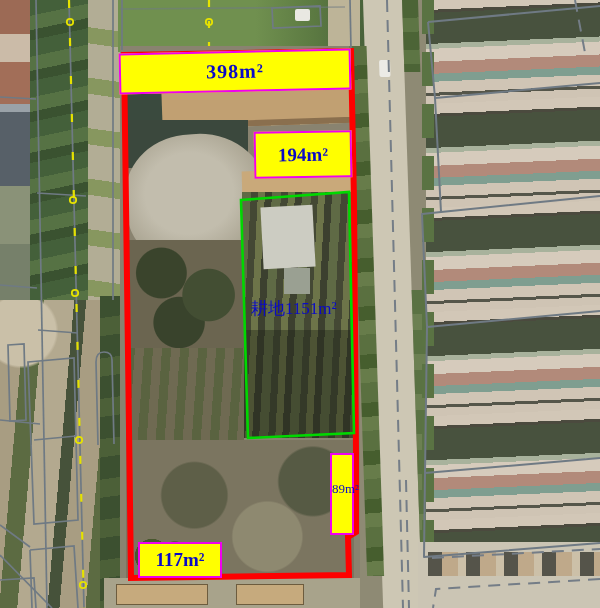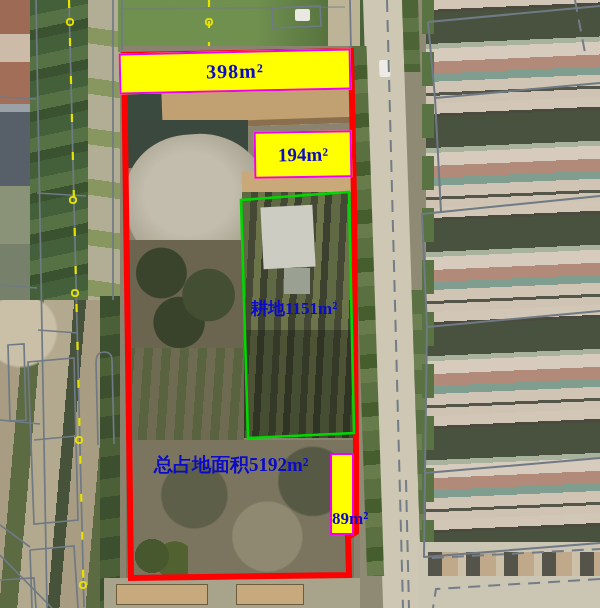--- a/index.html
+++ b/index.html
@@ -96,25 +96,25 @@
 
   
   svg.overlay { position:absolute; left:0; top:0; width:600px; height:608px; }
   #svg-lines { z-index:2; }
   #svg-bounds { z-index:3; }
 
   
   .ybox { z-index:4; background:#ffff00; border:2.5px solid #f000f0;
     display:flex; align-items:center; justify-content:center;
     color:#0a0ac8; font-weight:bold; }
-  .ytext { z-index:5; color:#0a0ac8; font-weight:bold; white-space:nowrap; }
+  .ytext { z-index:5; color:#0a0ac8; font-weight:normal; white-space:nowrap; }
   .box-398 { left:119px; top:51px; width:232px; height:41px; transform:rotate(-1.2deg); font-size:20px; letter-spacing:1px; }
   .box-194 { left:254px; top:131px; width:98px; height:47px; transform:rotate(-1deg); font-size:19px; }
   .box-89  { left:330px; top:453px; width:24px; height:82px; }
-  .text-89 { left:332px; top:481px; font-size:17px;margin-top:28px; }
+  .text-89 { left:332px; top:481px; font-size:13px; }
   .box-117 { left:138px; top:542px; width:84px; height:36px; font-size:19px; }
   .box-95  { left:278px; top:541px; width:70px; height:36px; font-size:19px; }
   .text-cropland { left:251px; top:297px; font-size:17px; }
   .text-total { left:154px; top:452px; font-size:19px; }
 </style>
 </head>
 <body>
 
 <div id="stage">
 
@@ -220,16 +220,18 @@
   </svg>
 
   <div class="ybox box-398">
     <span>398m²</span>
   </div>
   <div class="ybox box-194">
     <span>194m²</span>
   </div>
   <div class="ybox box-89"></div>
   <div class="ytext text-89">89m²</div>
+  <div class="ybox box-117">
+    <span>117m²</span>
+  </div>
   <div class="ytext text-cropland">耕地1151m²</div>
-  <div class="ytext text-total">总占地面积5192m²</div>
 
 </div>
 
 </body></html>

